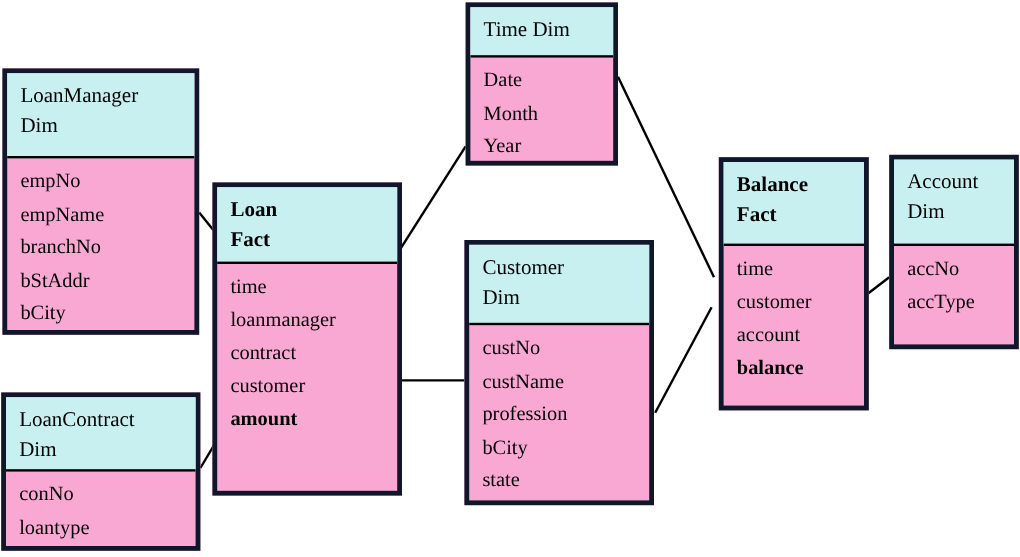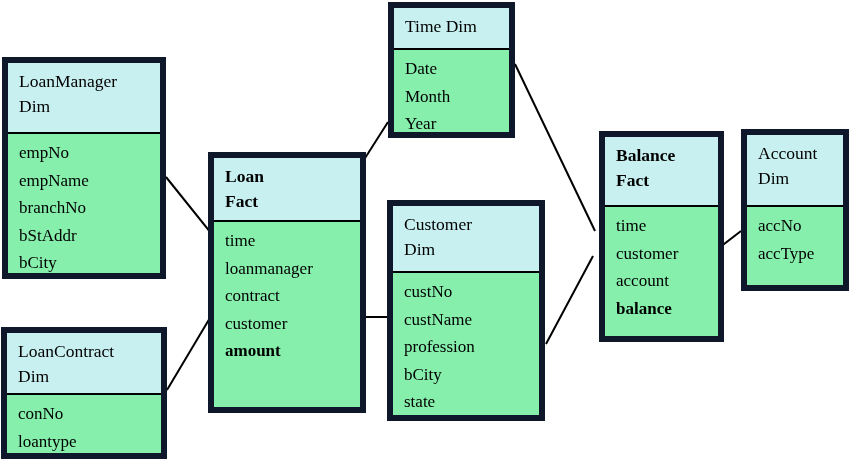--- a/index.html
+++ b/index.html
@@ -20,22 +20,22 @@
     position: absolute;
     left: 0;
     top: 0;
     width: 850px;
     height: 464px;
     pointer-events: none;
   }
   .entity {
     position: absolute;
     box-sizing: border-box;
-    border: 6px solid #0f172a;
-    background: #86efac;
+    border: 4px solid #0f172a;
+    background: #f9a8d4;
   }
   .entity-header {
     box-sizing: border-box;
     border-bottom: 2px solid #000000;
     padding: 6px 4px 0 11px;
     font-size: 17.5px;
     line-height: 25px;
     white-space: nowrap;
     overflow: hidden;
   }
@@ -85,21 +85,21 @@
       <div class="entity" style="left: 1px; top: 327px; width: 166px; height: 132px;">
         <div class="entity-header" style="height: 62px; background: rgb(201, 240, 240);">
           <div>LoanContract</div>
           <div>Dim</div>
         </div>
         <div class="entity-body">
           <div class="attr">conNo</div>
           <div class="attr">loantype</div>
         </div>
       </div>
-      <div class="entity" style="left: 208px; top: 152px; width: 158px; height: 261px;">
+      <div class="entity" style="left: 177px; top: 152px; width: 158px; height: 261px;">
         <div class="entity-header bold" style="height: 64px; background: rgb(201, 240, 240);">
           <div>Loan</div>
           <div>Fact</div>
         </div>
         <div class="entity-body">
           <div class="attr">time</div>
           <div class="attr">loanmanager</div>
           <div class="attr">contract</div>
           <div class="attr">customer</div>
           <div class="attr bold">amount</div>

